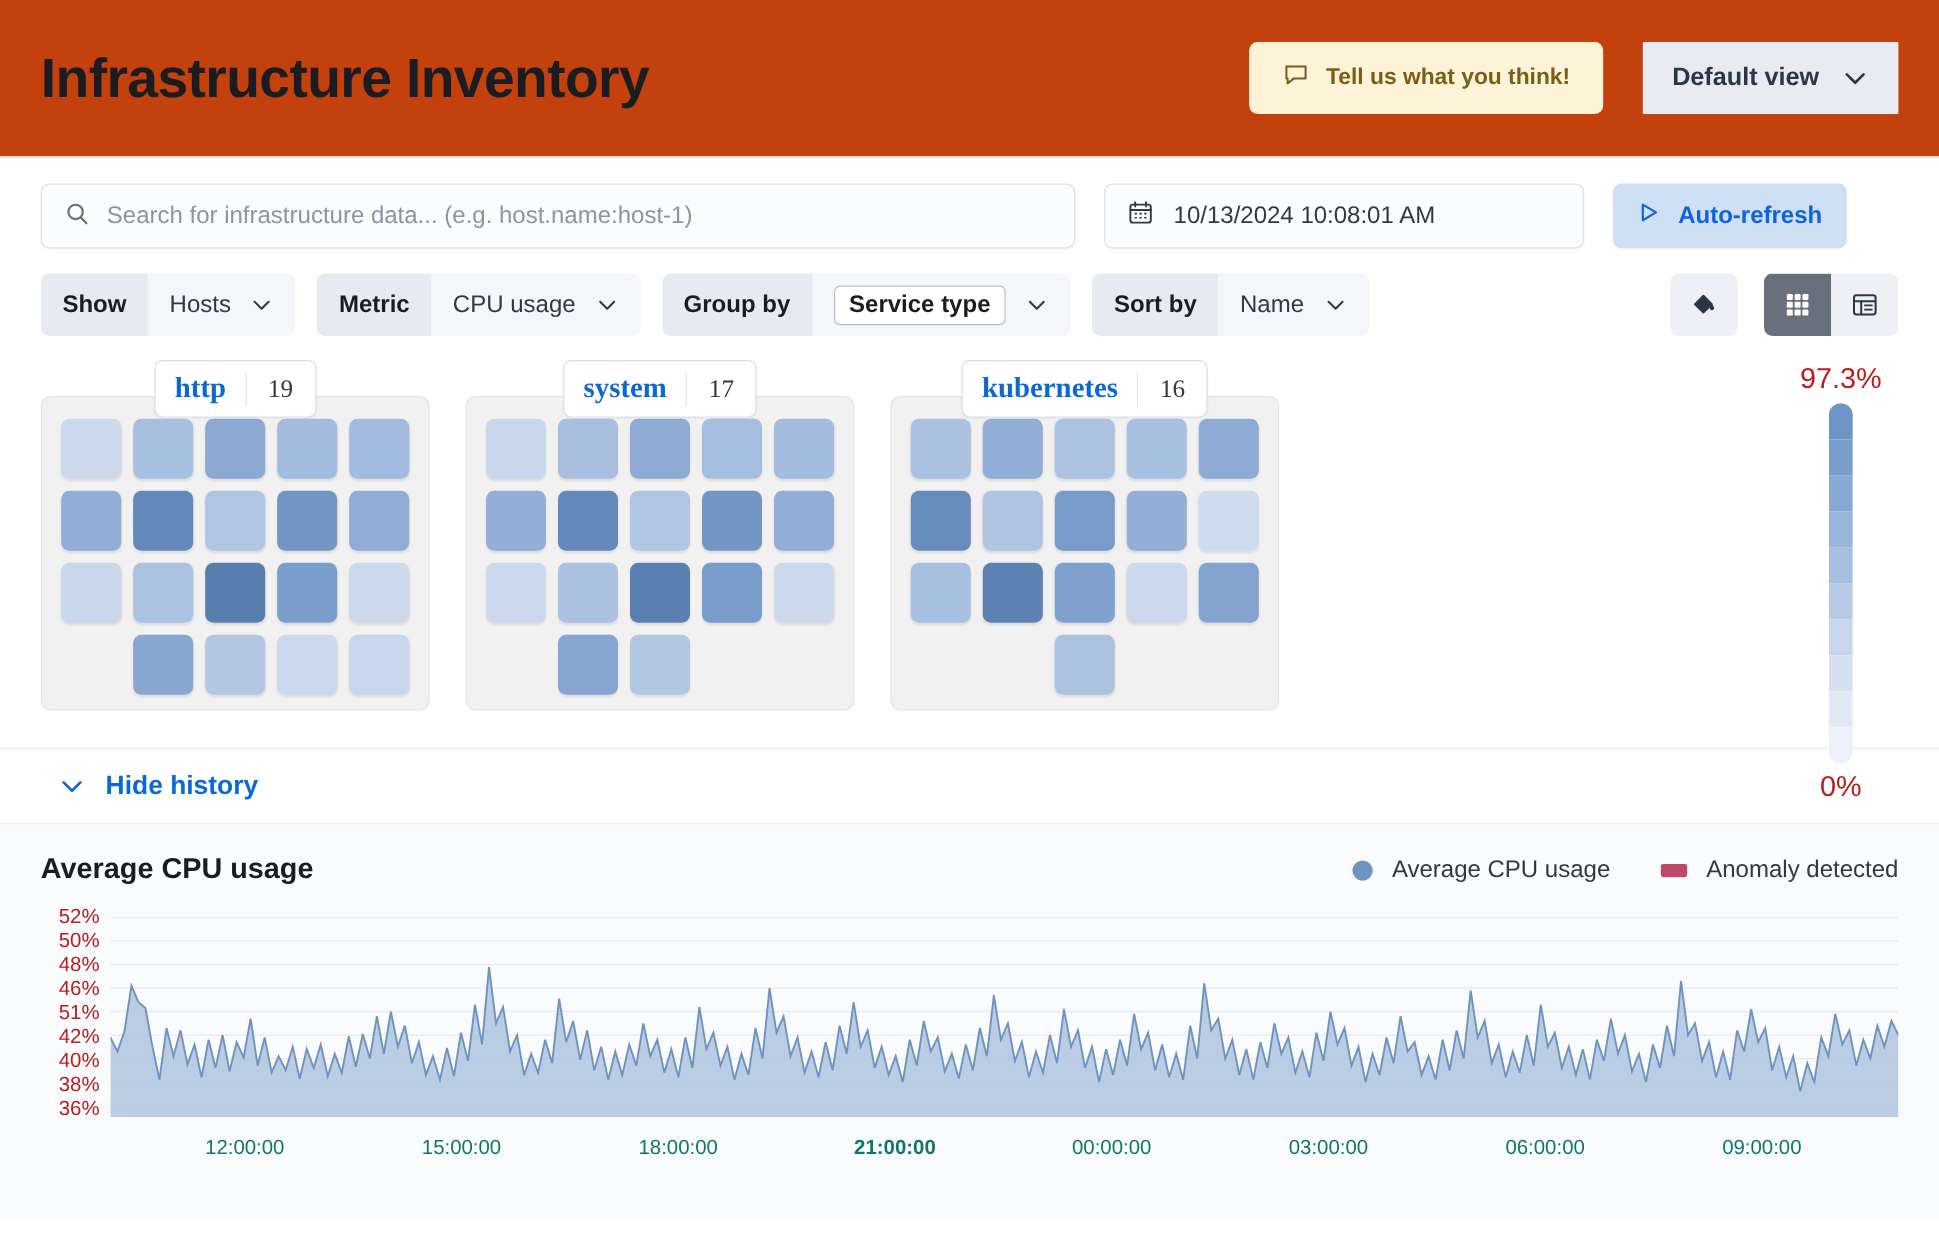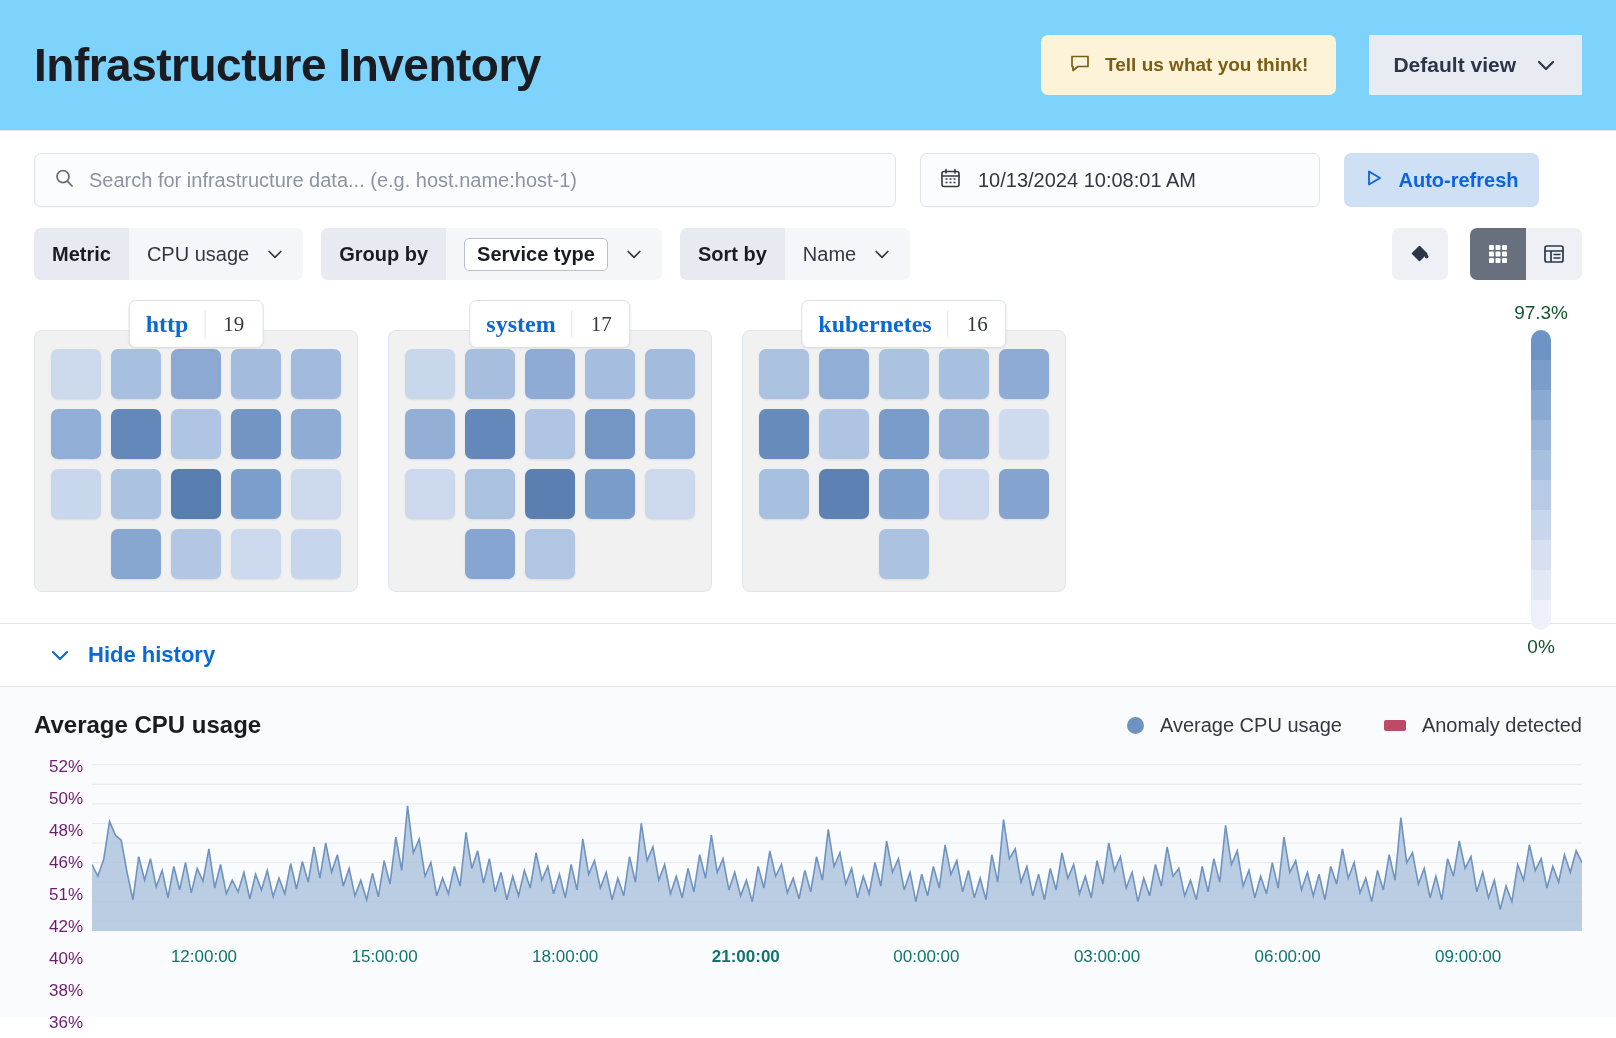--- a/index.html
+++ b/index.html
@@ -6,21 +6,21 @@
   html, body {
     width: 1616px; height: 1038px;
     font-family: "Liberation Sans", sans-serif;
     background: #ffffff;
     color: #343741;
     overflow: hidden;
   }
   
   .page-header {
     height: 131px;
-    background: #7dd3fc;
+    background: #c2410c;
     border-bottom: 1px solid #e3e6ef;
     display: flex; align-items: center;
     padding: 0 34px 0 34px;
     position: relative;
   }
   .page-title {
     font-size: 46px; font-weight: 700; letter-spacing: -0.5px;
     color: #1a1c21; line-height: 1;
   }
   .header-right {
@@ -129,21 +129,21 @@
   .cell {
     width: 50px; height: 50px; border-radius: 7px;
     box-shadow: 0 1px 2px rgba(0,0,0,0.09);
   }
   .cell.spacer { box-shadow: none; background: transparent; }
 
   .legend-scale {
     position: absolute; right: 48px; top: 8px;
     display: flex; flex-direction: column; align-items: center;
   }
-  .legend-top, .legend-bottom { font-size: 19px; color: #14532d; }
+  .legend-top, .legend-bottom { font-size: 24px; color: #b91c1c; }
   .legend-bar {
     width: 20px; display: flex; flex-direction: column;
     border-radius: 10px; overflow: hidden; margin: 6px 0;
   }
   .legend-seg { width: 20px; height: 30px; }
 
   
   .history-bar {
     height: 63px; display: flex; align-items: center;
     padding: 0 34px 0 48px; background: #fff;
@@ -158,23 +158,23 @@
   .chart-panel { background: #fafbfd; padding: 24px 34px 0 34px; height: 330px; }
   .chart-head { display: flex; align-items: center; }
   .chart-title { font-size: 24px; font-weight: 700; color: #1a1c21; }
   .chart-legend { margin-left: auto; display: flex; align-items: center; gap: 42px; }
   .legend-item { display: flex; align-items: center; gap: 16px; font-size: 20px; color: #343741; }
   .legend-dot { width: 17px; height: 17px; border-radius: 50%; }
   .legend-rect { width: 22px; height: 11px; border-radius: 2px; }
   .chart-body { display: flex; margin-top: 16px; }
   .y-axis {
     width: 58px; display: flex; flex-direction: column;
-    justify-content: flex-start; align-items: flex-end;
-    font-size: 17px; color: #701a75; padding-right: 9px;
-    height: 176px; padding-top: 2px; gap: 12px;
+    justify-content: center; align-items: flex-end;
+    font-size: 17px; color: #b91c1c; padding-right: 9px;
+    height: 176px; padding-top: 2px;
   }
   .plot-wrap { flex: 1; position: relative; }
   .plot-svg { display: block; width: 100%; height: 176px; }
   .x-axis {
     display: flex; margin-left: 58px; margin-top: 16px;
     font-size: 17px; color: #0f766e; position: relative; height: 22px;
   }
   .x-tick { position: absolute; transform: translateX(-50%); }
 </style>
 </head>
@@ -228,20 +228,31 @@
         <svg width="20" height="20" viewBox="0 0 20 20" fill="none" stroke="#0b64dd" stroke-width="1.8">
           <path d="M5 3.5l11 6.5-11 6.5z" stroke-linejoin="round"></path>
         </svg>
       </span>
       <span>Auto-refresh</span>
     </div>
   </div>
 
   <div class="filters-row">
 
+    <div class="filter-group">
+      <div class="filter-label">Show</div>
+      <div class="filter-value">
+        <span>Hosts</span>
+        <span class="chev">
+          <svg width="20" height="20" viewBox="0 0 24 24" fill="none" stroke="#343741" stroke-width="2">
+            <path d="M5 9l7 7 7-7" stroke-linecap="round" stroke-linejoin="round"></path>
+            </svg>
+        </span>
+      </div>
+    </div>
 
     <div class="filter-group">
       <div class="filter-label">Metric</div>
       <div class="filter-value">
         <span>CPU usage</span>
         <span class="chev">
           <svg width="20" height="20" viewBox="0 0 24 24" fill="none" stroke="#343741" stroke-width="2">
             <path d="M5 9l7 7 7-7" stroke-linecap="round" stroke-linejoin="round"></path>
             </svg>
         </span>

